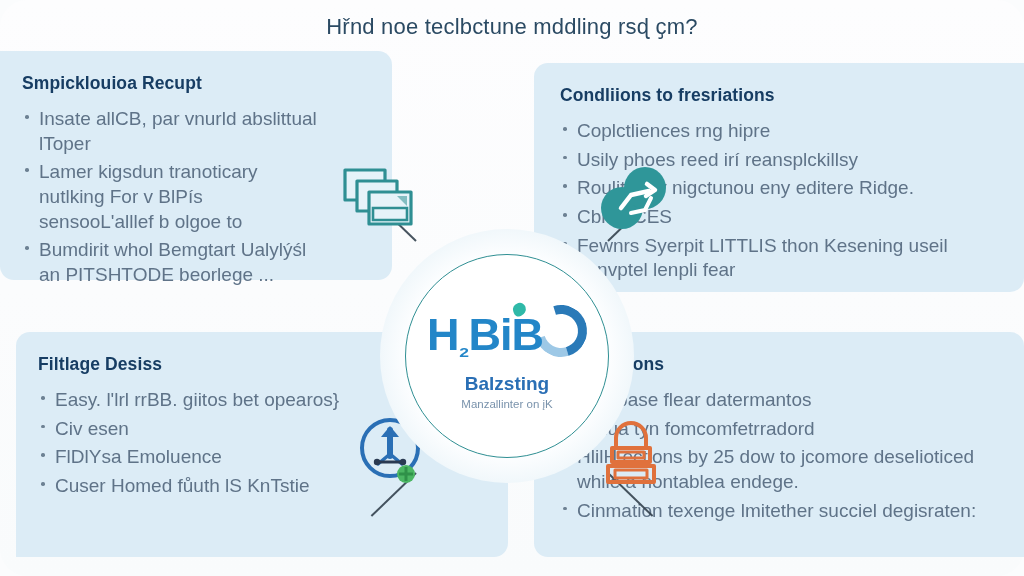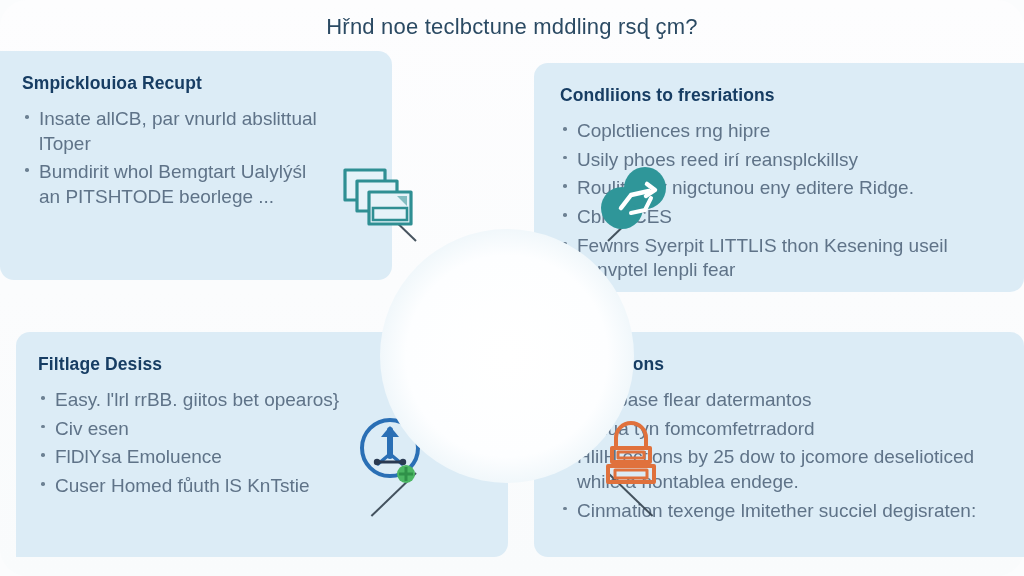--- a/index.html
+++ b/index.html
@@ -171,20 +171,21 @@
 <body>
 
 <div id="canvas">
 
   <div class="title">Hřnd noe teclbctune mddling rsɖ ҫm?</div>
 
   <div class="panel tl">
     <div class="panel-heading">Smpicklouioa Recupt</div>
     <ul class="bullets">
       <li>Insate allCB, par vnurld abslittual lToper</li>
+      <li>Lamer kigsdun tranoticary nutlking For v BlPís sensooL'alllef b olgoe to</li>
       <li>Bumdirit whol Bemgtart Ualylýśl an PITSHTODE beorlege ...</li>
     </ul>
   </div>
 
   <div class="panel tr">
     <div class="panel-heading">Condliions to fresriations</div>
     <ul class="bullets">
       <li>Coplctliences rng hipre</li>
       <li>Usily phoes reed irí reansplckillsy</li>
       <li>Roulitraoly nigctunou eny editere Ridge.</li>
@@ -262,14 +263,23 @@
         <path d="M28 38 v-10 a15 15 0 0 1 30 0 v10"></path>
         <path d="M24 38 h38 v14 h-38 z"></path>
         <path d="M30 42 h26 v6 h-26 z" stroke-width="3"></path>
         <path d="M20 56 h46 v16 h-46 z"></path>
         <path d="M27 60 h32 v8 h-32 z" stroke-width="3"></path>
       </g>
     </svg>
   </div>
 
   <div class="hub-halo"></div>
+  <div class="hub">
+    <div class="logo-wrap">
+      <div class="logo-swoosh"></div>
+      <div class="logo-leaf"></div>
+      <div class="logo-main"><span>H</span><span class="sub">₂</span><span>BiB</span></div>
+    </div>
+    <div class="logo-tagline">Balzsting</div>
+    <div class="logo-subline">Manzallinter on įK</div>
+  </div>
 
 </div>
 
 </body></html>

